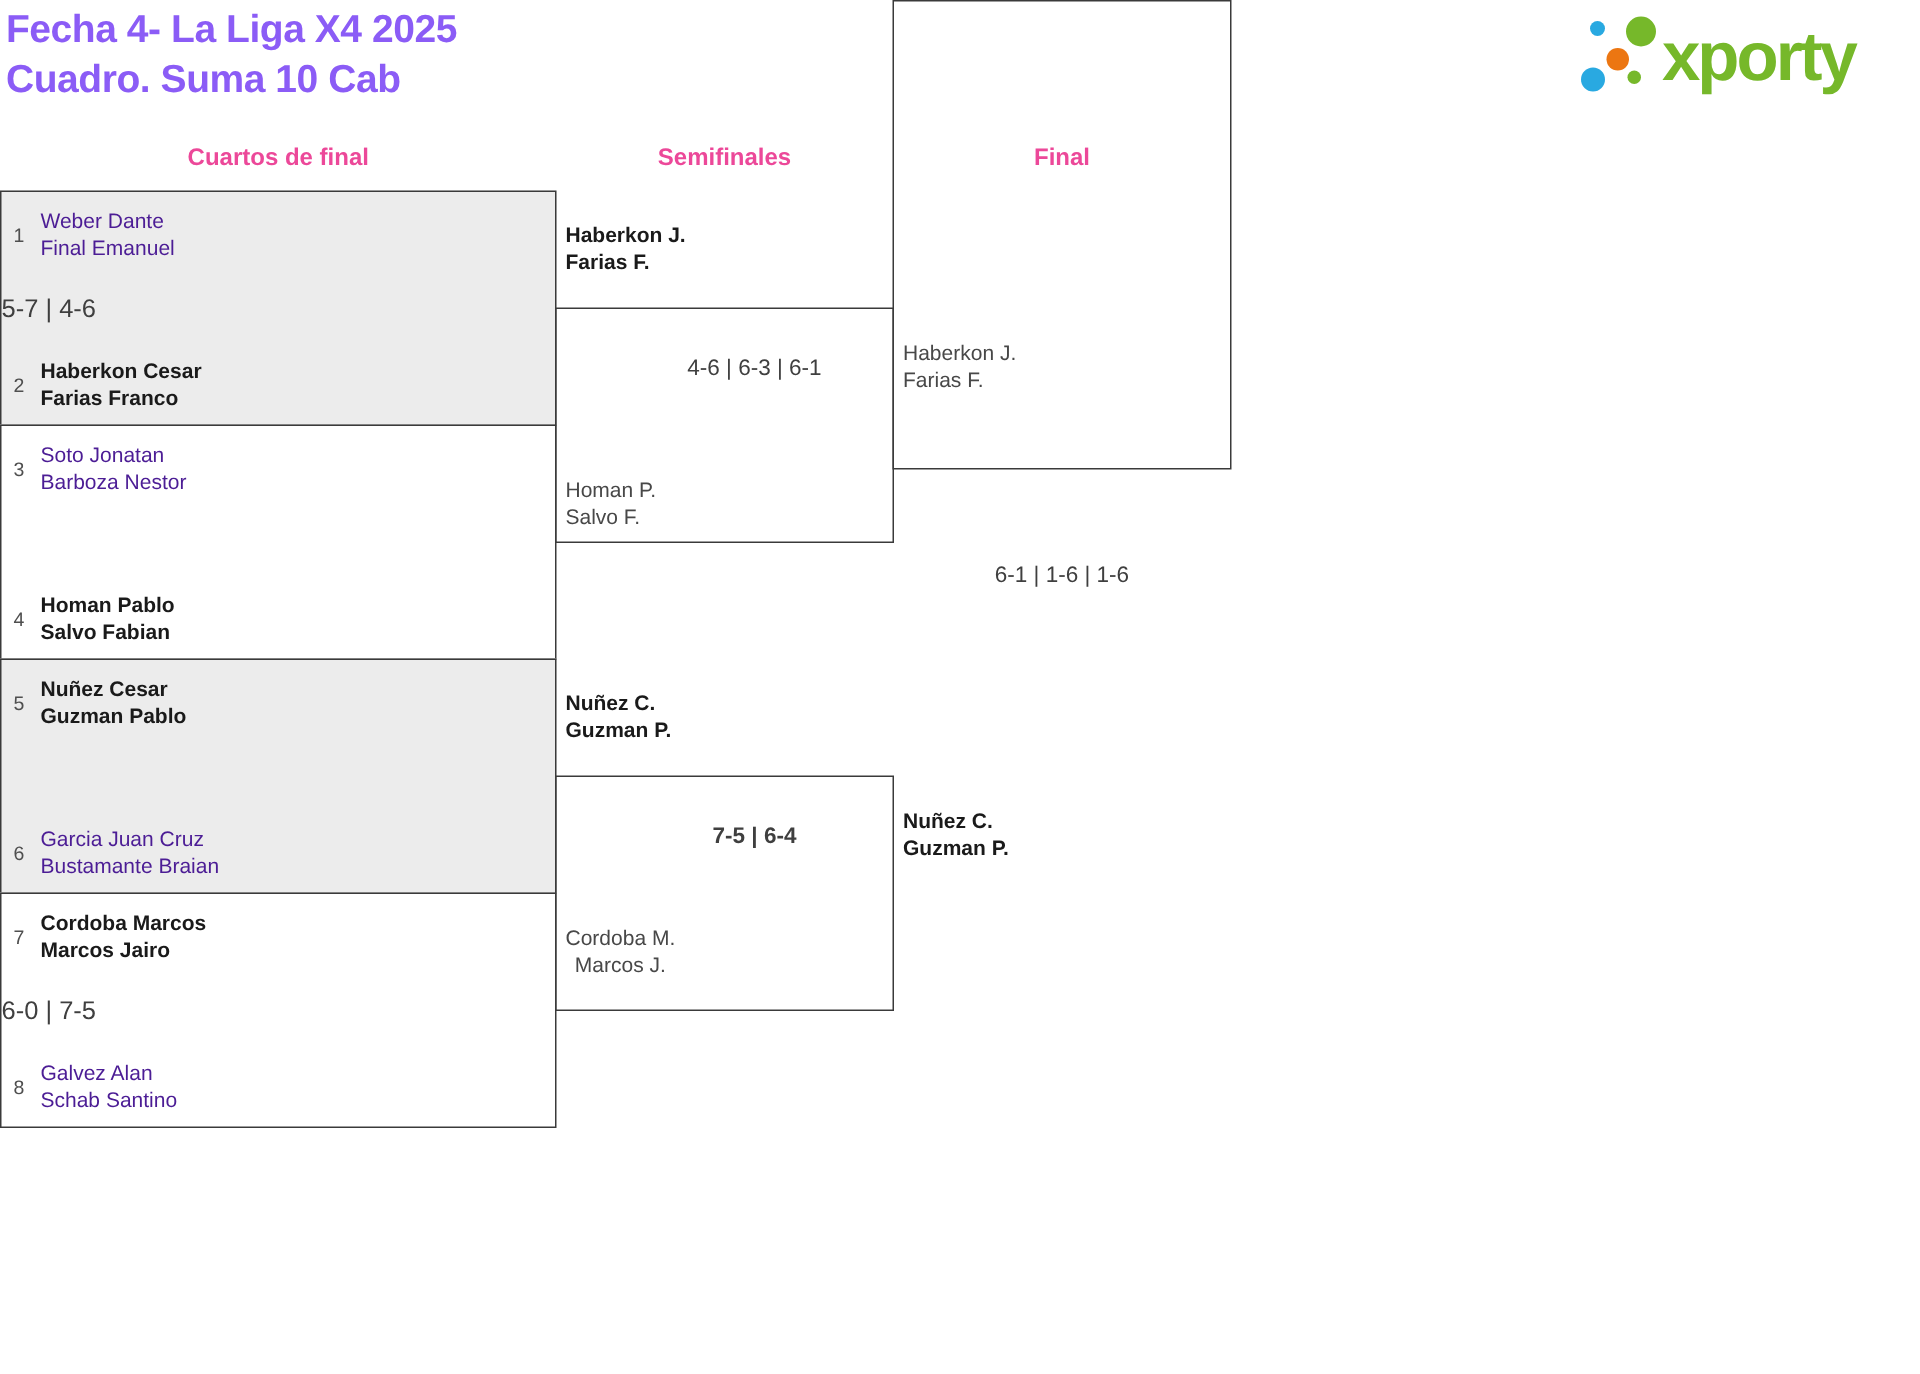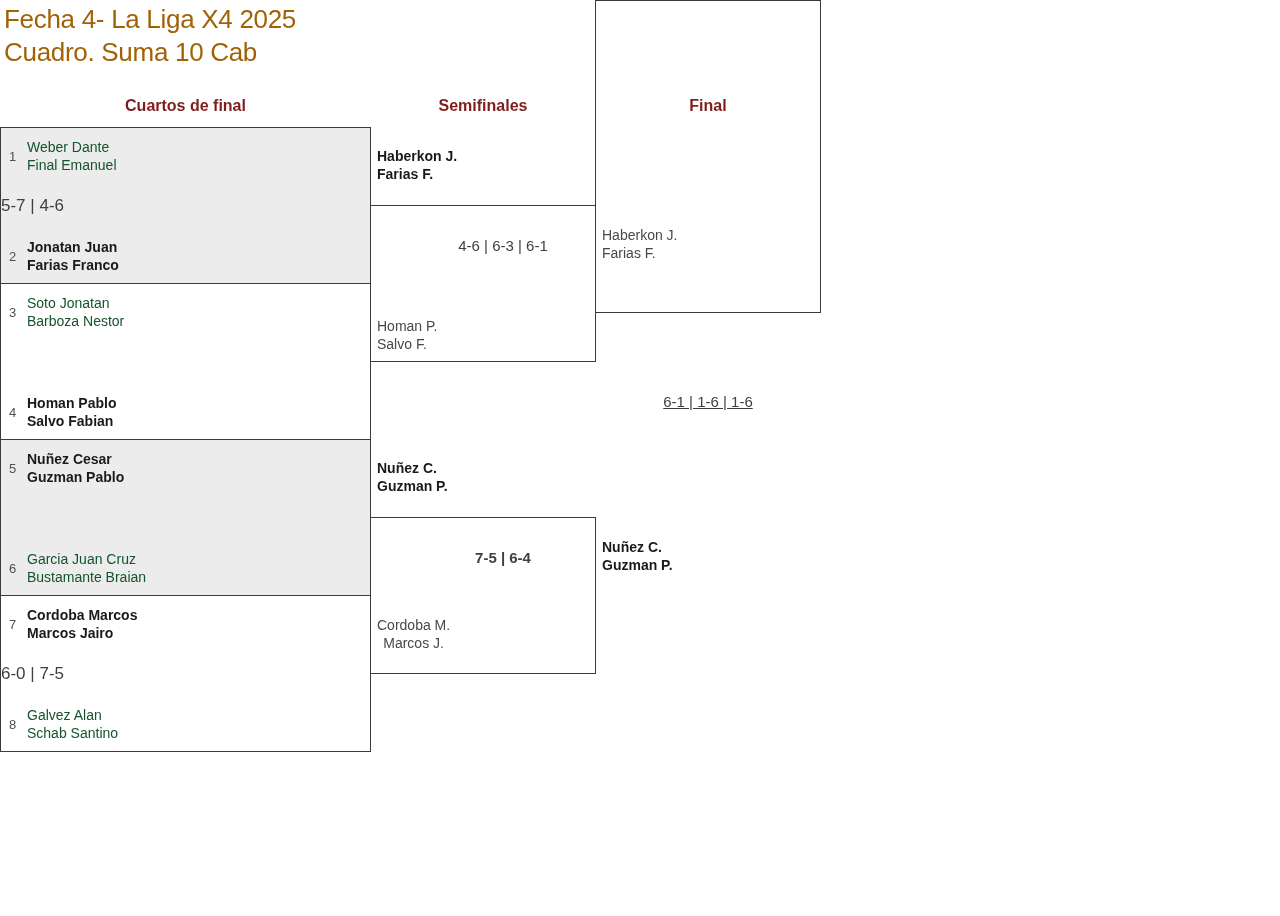--- a/index.html
+++ b/index.html
@@ -3,53 +3,53 @@
 <meta charset="utf-8">
 <style>
   * { margin:0; padding:0; box-sizing:border-box; }
   html,body { background:#fff; }
   body { font-family:"Liberation Sans","DejaVu Sans",sans-serif; }
   #stage {
     position:relative; width:1280px; height:916px; background:#fff; overflow:hidden;
   }
   
   .title-block { position:absolute; left:4px; top:3px; }
-  .title-line { font-size:26px; line-height:33px; font-weight:400; color:#a16207; letter-spacing:-0.3px; }
+  .title-line { font-size:26px; line-height:33px; font-weight:700; color:#8b5cf6; letter-spacing:-0.3px; }
   
   .logo { position:absolute; left:1048px; top:4px; width:230px; height:72px; }
   .dot { position:absolute; border-radius:50%; }
   .dot-blue-sm   { left:12px; top:10px; width:10px; height:10px; background:var(--logo-blue,#29a9e1); }
   .dot-green-lg  { left:36px; top:7px;  width:20px; height:20px; background:var(--logo-green,#76b82a); }
   .dot-orange    { left:23px; top:28px; width:15px; height:15px; background:var(--logo-orange,#ec7612); }
   .dot-green-sm  { left:37px; top:43px; width:9px;  height:9px;  background:var(--logo-green,#76b82a); }
   .dot-blue-md   { left:6px;  top:41px; width:16px; height:16px; background:var(--logo-blue,#29a9e1); }
   .logo-text {
     position:absolute; left:60px; top:6px; font-size:46px; font-weight:700;
     letter-spacing:-2px; color:var(--logo-green,#76b82a);
   }
   
-  .round-header { position:absolute; top:97px; font-size:16px; font-weight:700; color:#7f1d1d; text-align:center; }
+  .round-header { position:absolute; top:97px; font-size:16px; font-weight:700; color:#ec4899; text-align:center; }
   .rh-qf { left:0;     width:371px; }
   .rh-sf { left:370px; width:226px; }
   .rh-f  { left:595px; width:226px; }
   
   .box { position:absolute; border:1px solid var(--line,#3a3a3a); background:transparent; }
   .match { left:0; width:371px; height:157px; background:#fff; }
   .match.shaded { background:var(--shade,#ececec); }
   .m1 { top:127px; } .m2 { top:283px; } .m3 { top:439px; } .m4 { top:595px; }
   .sf-box { left:370px; width:226px; height:157px; }
   .sf1 { top:205px; } .sf2 { top:517px; }
   .final-box { left:595px; width:226px; height:313px; }
   
   .seed {
     position:absolute; left:8px; width:16px; height:36px;
     display:flex; align-items:center; font-size:13px; color:#4f4f4f;
   }
   .seed.top { top:10px; } .seed.bottom { bottom:9px; }
-  .team { position:absolute; left:26px; font-size:14px; line-height:18px; color:#14532d; }
+  .team { position:absolute; left:26px; font-size:14px; line-height:18px; color:#4c1d95; }
   .team.top { top:10px; } .team.bottom { bottom:9px; }
   .team.winner, .adv-label.winner { font-weight:700; color:#1a1a1a; }
   .score {
     position:absolute; left:0; right:0; top:50%; transform:translateY(-50%);
     text-align:left; font-size:17px; color:#3f3f3f;
   }
   
   .adv-label { position:absolute; font-size:14px; line-height:18px; color:#484848; }
   .stage-score { position:absolute; text-align:center; font-size:15px; color:#3f3f3f; }
   .sc-sf { width:266px; left:370px; }
@@ -58,35 +58,43 @@
 </head>
 <body>
 
 <div id="stage">
 
   <div class="title-block">
     <div class="title-line">Fecha 4- La Liga X4 2025</div>
     <div class="title-line">Cuadro. Suma 10 Cab</div>
   </div>
 
+  <div class="logo">
+    <span class="dot dot-blue-sm"></span>
+    <span class="dot dot-green-lg"></span>
+    <span class="dot dot-orange"></span>
+    <span class="dot dot-green-sm"></span>
+    <span class="dot dot-blue-md"></span>
+    <span class="logo-text">xporty</span>
+  </div>
 
   <div class="round-header rh-qf">Cuartos de final</div>
   <div class="round-header rh-sf">Semifinales</div>
   <div class="round-header rh-f">Final</div>
 
   <div class="box match m1 shaded">
     <div class="seed top">1</div>
     <div class="team top">
       <div>Weber Dante</div>
       <div>Final Emanuel</div>
     </div>
     <div class="score">5-7 | 4-6</div>
     <div class="seed bottom">2</div>
     <div class="team bottom winner">
-      <div>Jonatan Juan</div>
+      <div>Haberkon Cesar</div>
       <div>Farias Franco</div>
     </div>
   </div>
 
   <div class="box match m2">
     <div class="seed top">3</div>
     <div class="team top">
       <div>Soto Jonatan</div>
       <div>Barboza Nestor</div>
     </div>
@@ -145,19 +153,19 @@
   <div class="stage-score sc-sf" style="top:549px;font-weight:bold;">7-5 | 6-4</div>
   <div class="adv-label" style="left:377px; top:616px;text-align:center;">
     <div>Cordoba M.</div>
     <div>Marcos J.</div>
   </div>
 
   <div class="adv-label" style="left:602px; top:226px;">
     <div>Haberkon J.</div>
     <div>Farias F.</div>
   </div>
-  <div class="stage-score sc-f" style="top:393px;text-decoration:underline;">6-1 | 1-6 | 1-6</div>
+  <div class="stage-score sc-f" style="top:375px;">6-1 | 1-6 | 1-6</div>
   <div class="adv-label winner" style="left:602px; top:538px;">
     <div>Nuñez C.</div>
     <div>Guzman P.</div>
   </div>
 
 </div>
 
 </body></html>

